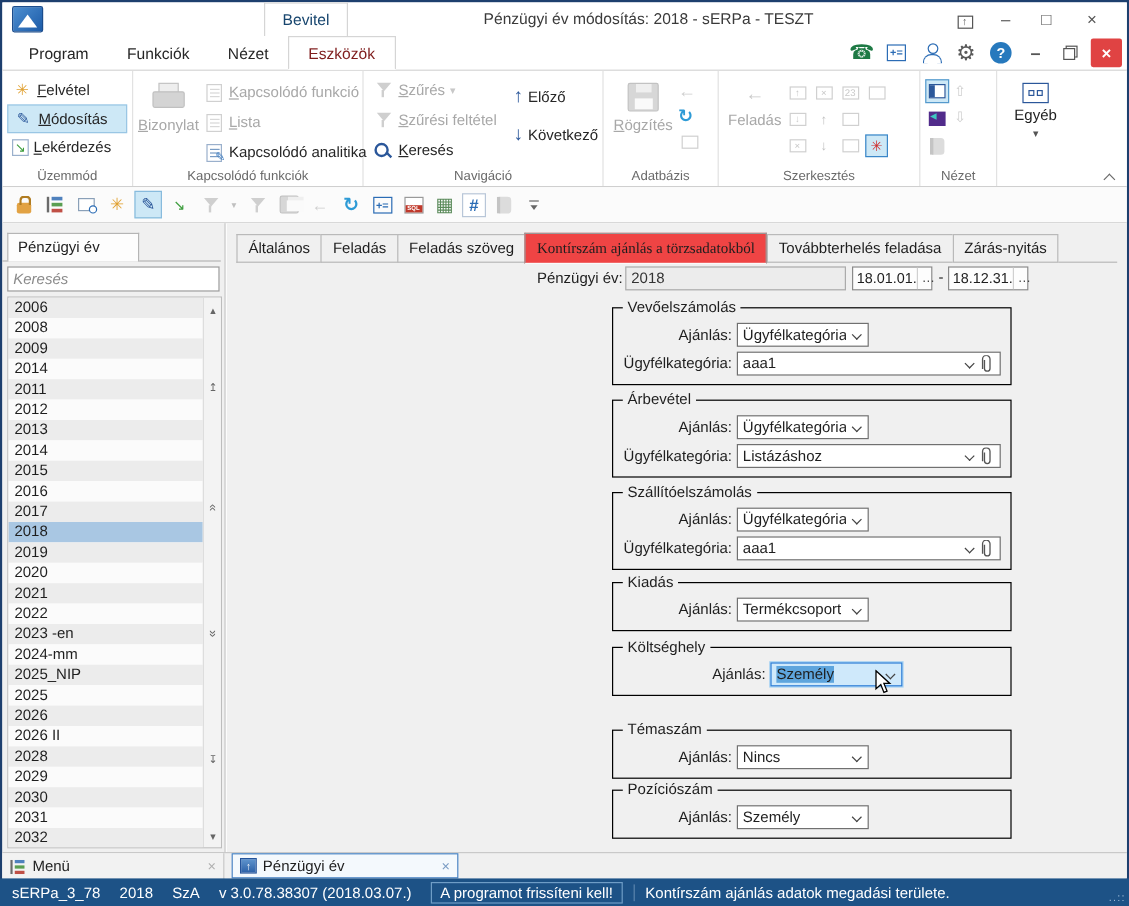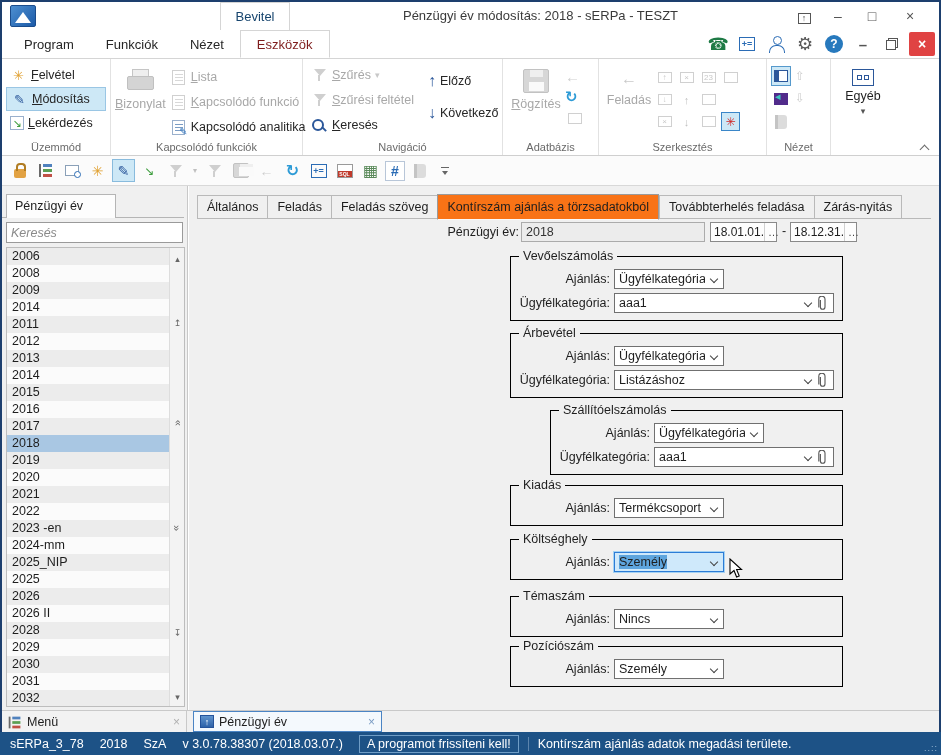--- a/index.html
+++ b/index.html
@@ -116,33 +116,33 @@
   .scrollstrip{position:absolute;right:0;top:0;width:15px;height:100%;background:#f3f3f3;border-left:1px solid #ddd;}
   .sgl{position:absolute;left:0;width:15px;text-align:center;font-size:9px;color:#666;line-height:10px;}
   .rot90{transform:rotate(90deg);display:inline-block;font-size:11px;}
   .rotm90{transform:rotate(-90deg);display:inline-block;font-size:11px;}
 
   
   .rightpanel{position:absolute;left:189px;top:186px;right:2px;height:524px;background:#f0f0f0;}
   .ftabs{position:absolute;left:8px;top:8px;right:8px;height:25px;border-bottom:1px solid #b9b9b9;white-space:nowrap;}
   .ftab{display:inline-block;height:24px;line-height:23px;padding:0 9px;border:1px solid #b9b9b9;border-right:none;background:#f0f0f0;font-size:12.5px;vertical-align:bottom;}
   .ftab:last-child{border-right:1px solid #b9b9b9;}
-  .ftab.active{background:#f97316;height:26px;line-height:25px;border:1px solid #9a9a9a;border-bottom:1px solid #fafafa;position:relative;z-index:2;margin-bottom:-1px;}
+  .ftab.active{background:#ef4444;height:26px;line-height:25px;border:1px solid #9a9a9a;border-bottom:1px solid #fafafa;position:relative;z-index:2;margin-bottom:-1px;font-family:Liberation Serif, serif;}
   .pe-label{position:absolute;left:240px;top:39px;width:90px;text-align:right;}
   .pe-field{position:absolute;left:332px;top:36px;width:184px;height:20px;background:#ececec;border:1px solid #ababab;line-height:18px;padding-left:4px;color:#333;}
   .datefield{position:absolute;top:36px;width:67px;height:20px;background:#fdfdfd;border:1px solid #8a8a8a;line-height:18px;padding-left:3px;font-size:12px;display:flex;align-items:center;}
   .datefield .dots{margin-left:auto;padding:0 3px;border-left:1px solid #d0d0d0;color:#444;font-size:11px;letter-spacing:1px;}
   .date-sep{position:absolute;left:593px;top:38px;}
   .sections{position:absolute;left:321px;top:70px;width:333px;}
   .group{position:relative;border:1px solid #000000;padding:12px 8px 7px 0;}
   .group:nth-of-type(1){margin-bottom:12px;}
   .group:nth-of-type(2){margin-bottom:12px;}
-  .group:nth-of-type(3){margin-bottom:10px;margin-left:40px;}
+  .group:nth-of-type(3){margin-bottom:10px;}
   .group:nth-of-type(4){margin-bottom:13px;}
-  .group:nth-of-type(5){margin-bottom:16px;}
+  .group:nth-of-type(5){margin-bottom:28px;padding-left:28px;}
   .group:nth-of-type(6){margin-bottom:9px;}
   .gtitle{position:absolute;left:8px;top:-8px;background:#f0f0f0;padding:0 4px;font-size:12.5px;color:#1e1e1e;}
   .frow{display:flex;align-items:center;margin-bottom:4px;}
   .frow:last-child{margin-bottom:0;}
   .flabel{flex:0 0 99px;text-align:right;margin-right:4px;white-space:nowrap;}
   .combo{position:relative;height:20px;width:110px;background:#fff;border:1px solid #707070;display:flex;align-items:center;padding:0 18px 0 4px;}
   .combo.clip{width:222px;padding-right:36px;}
   .cval{white-space:nowrap;overflow:hidden;}
   .chev{position:absolute;right:6px;top:6px;width:6px;height:6px;border-right:1.4px solid #444;border-bottom:1.4px solid #444;transform:rotate(45deg);}
   .combo.clip .chev{right:22px;}
@@ -225,27 +225,27 @@
     <div class="rgroup" style="width:192px;display:flex;">
       <div class="bigbtn dis">
         <span class="printer"></span>
         <span class="u1">Bizonylat</span>
       </div>
       <div style="display:flex;flex-direction:column;gap:1px;padding-top:2px;">
         <div class="ritem dis">
           <span class="icg">
               <span class="doc pale"></span>
             </span>
-          <span class="u1">Lista</span>
+          <span class="u1">Kapcsolódó funkció</span>
         </div>
         <div class="ritem dis">
           <span class="icg">
               <span class="doc pale"></span>
             </span>
-          <span class="u1">Kapcsolódó funkció</span>
+          <span class="u1">Lista</span>
         </div>
         <div class="ritem">
           <span class="icg">
               <span class="doc">
                 <span class="docpen">✎</span>
               </span>
             </span>
           <span>Kapcsolódó analitika</span>
         </div>
       </div>

